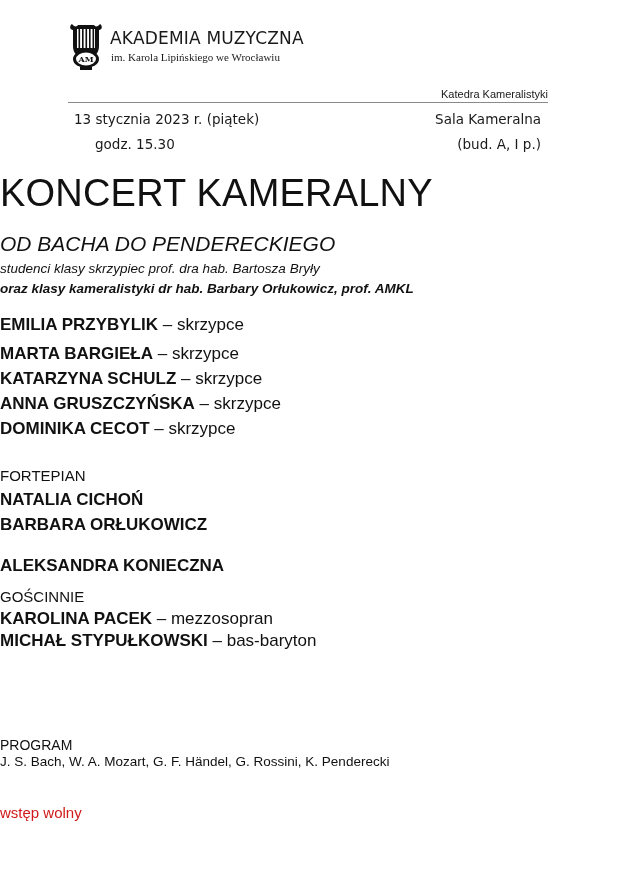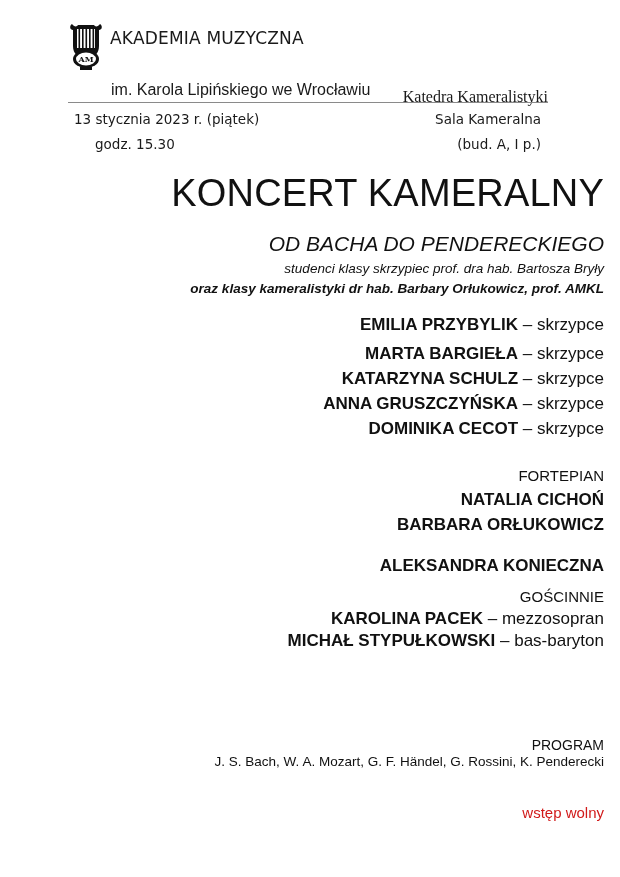--- a/index.html
+++ b/index.html
@@ -8,35 +8,35 @@
       color: #111111;
       font-family: "Liberation Sans", sans-serif;
     }
     .abs { position: absolute; }
     .logo { left: 68px; top: 20px; width: 36px; height: 50px; }
     .inst-name {
       left: 110px; top: 28px; font-family: "DejaVu Sans", sans-serif;
       font-size: 17px; letter-spacing: 0.2px; color: #1a1a1a; white-space: nowrap;
     }
     .inst-sub {
-      left: 111px; top: 51px; font-family: Liberation Sans, sans-serif;
-      font-size: 16px; color: #1a1a1a; white-space: nowrap; margin-top: 30px;
+      left: 111px; top: 51px; font-family: Liberation Serif, serif;
+      font-size: 11px; color: #1a1a1a; white-space: nowrap;
     }
     .dept {
-      right: 72px; top: 88px; font-family: Liberation Serif, serif;
-      font-size: 16px; color: #1a1a1a; white-space: nowrap;
+      right: 72px; top: 88px; font-family: Liberation Sans, sans-serif;
+      font-size: 11px; color: #1a1a1a; white-space: nowrap;
     }
     .divider { left: 68px; top: 102px; width: 480px; height: 1px; background: #8a8a8a; }
     .info { font-family: "DejaVu Sans", sans-serif; font-size: 13.5px; color: #1a1a1a; white-space: nowrap; }
     .info-left1 { left: 74px; top: 111px; }
     .info-left2 { left: 72px; top: 136px; margin-left: 23px; }
     .info-right1 { right: 79px; top: 111px; }
     .info-right2 { right: 79px; top: 136px; }
 
-    .center { left: 0; width: 604px; text-align: right; white-space: nowrap; }
+    .center { left: 0; width: 604px; text-align: left; white-space: nowrap; }
     .title { top: 172px; font-size: 38px; font-weight: normal; color: #111; letter-spacing: 0.2px; }
     .subtitle { top: 232px; font-size: 21px; font-style: italic; color: #111; }
     .desc1 { top: 261px; font-size: 13.5px; font-style: italic; color: #111; }
     .desc2 { top: 281px; font-size: 13.5px; font-style: italic; color: #111; font-weight: bold; }
 
     .perf { font-size: 17px; color: #111; }
     .perf b { font-weight: bold; }
     .perf .role { font-weight: normal; }
     .section-label { font-size: 15px; color: #111; }
     .program-works { font-size: 13.5px; font-weight: normal; color: #111; }

